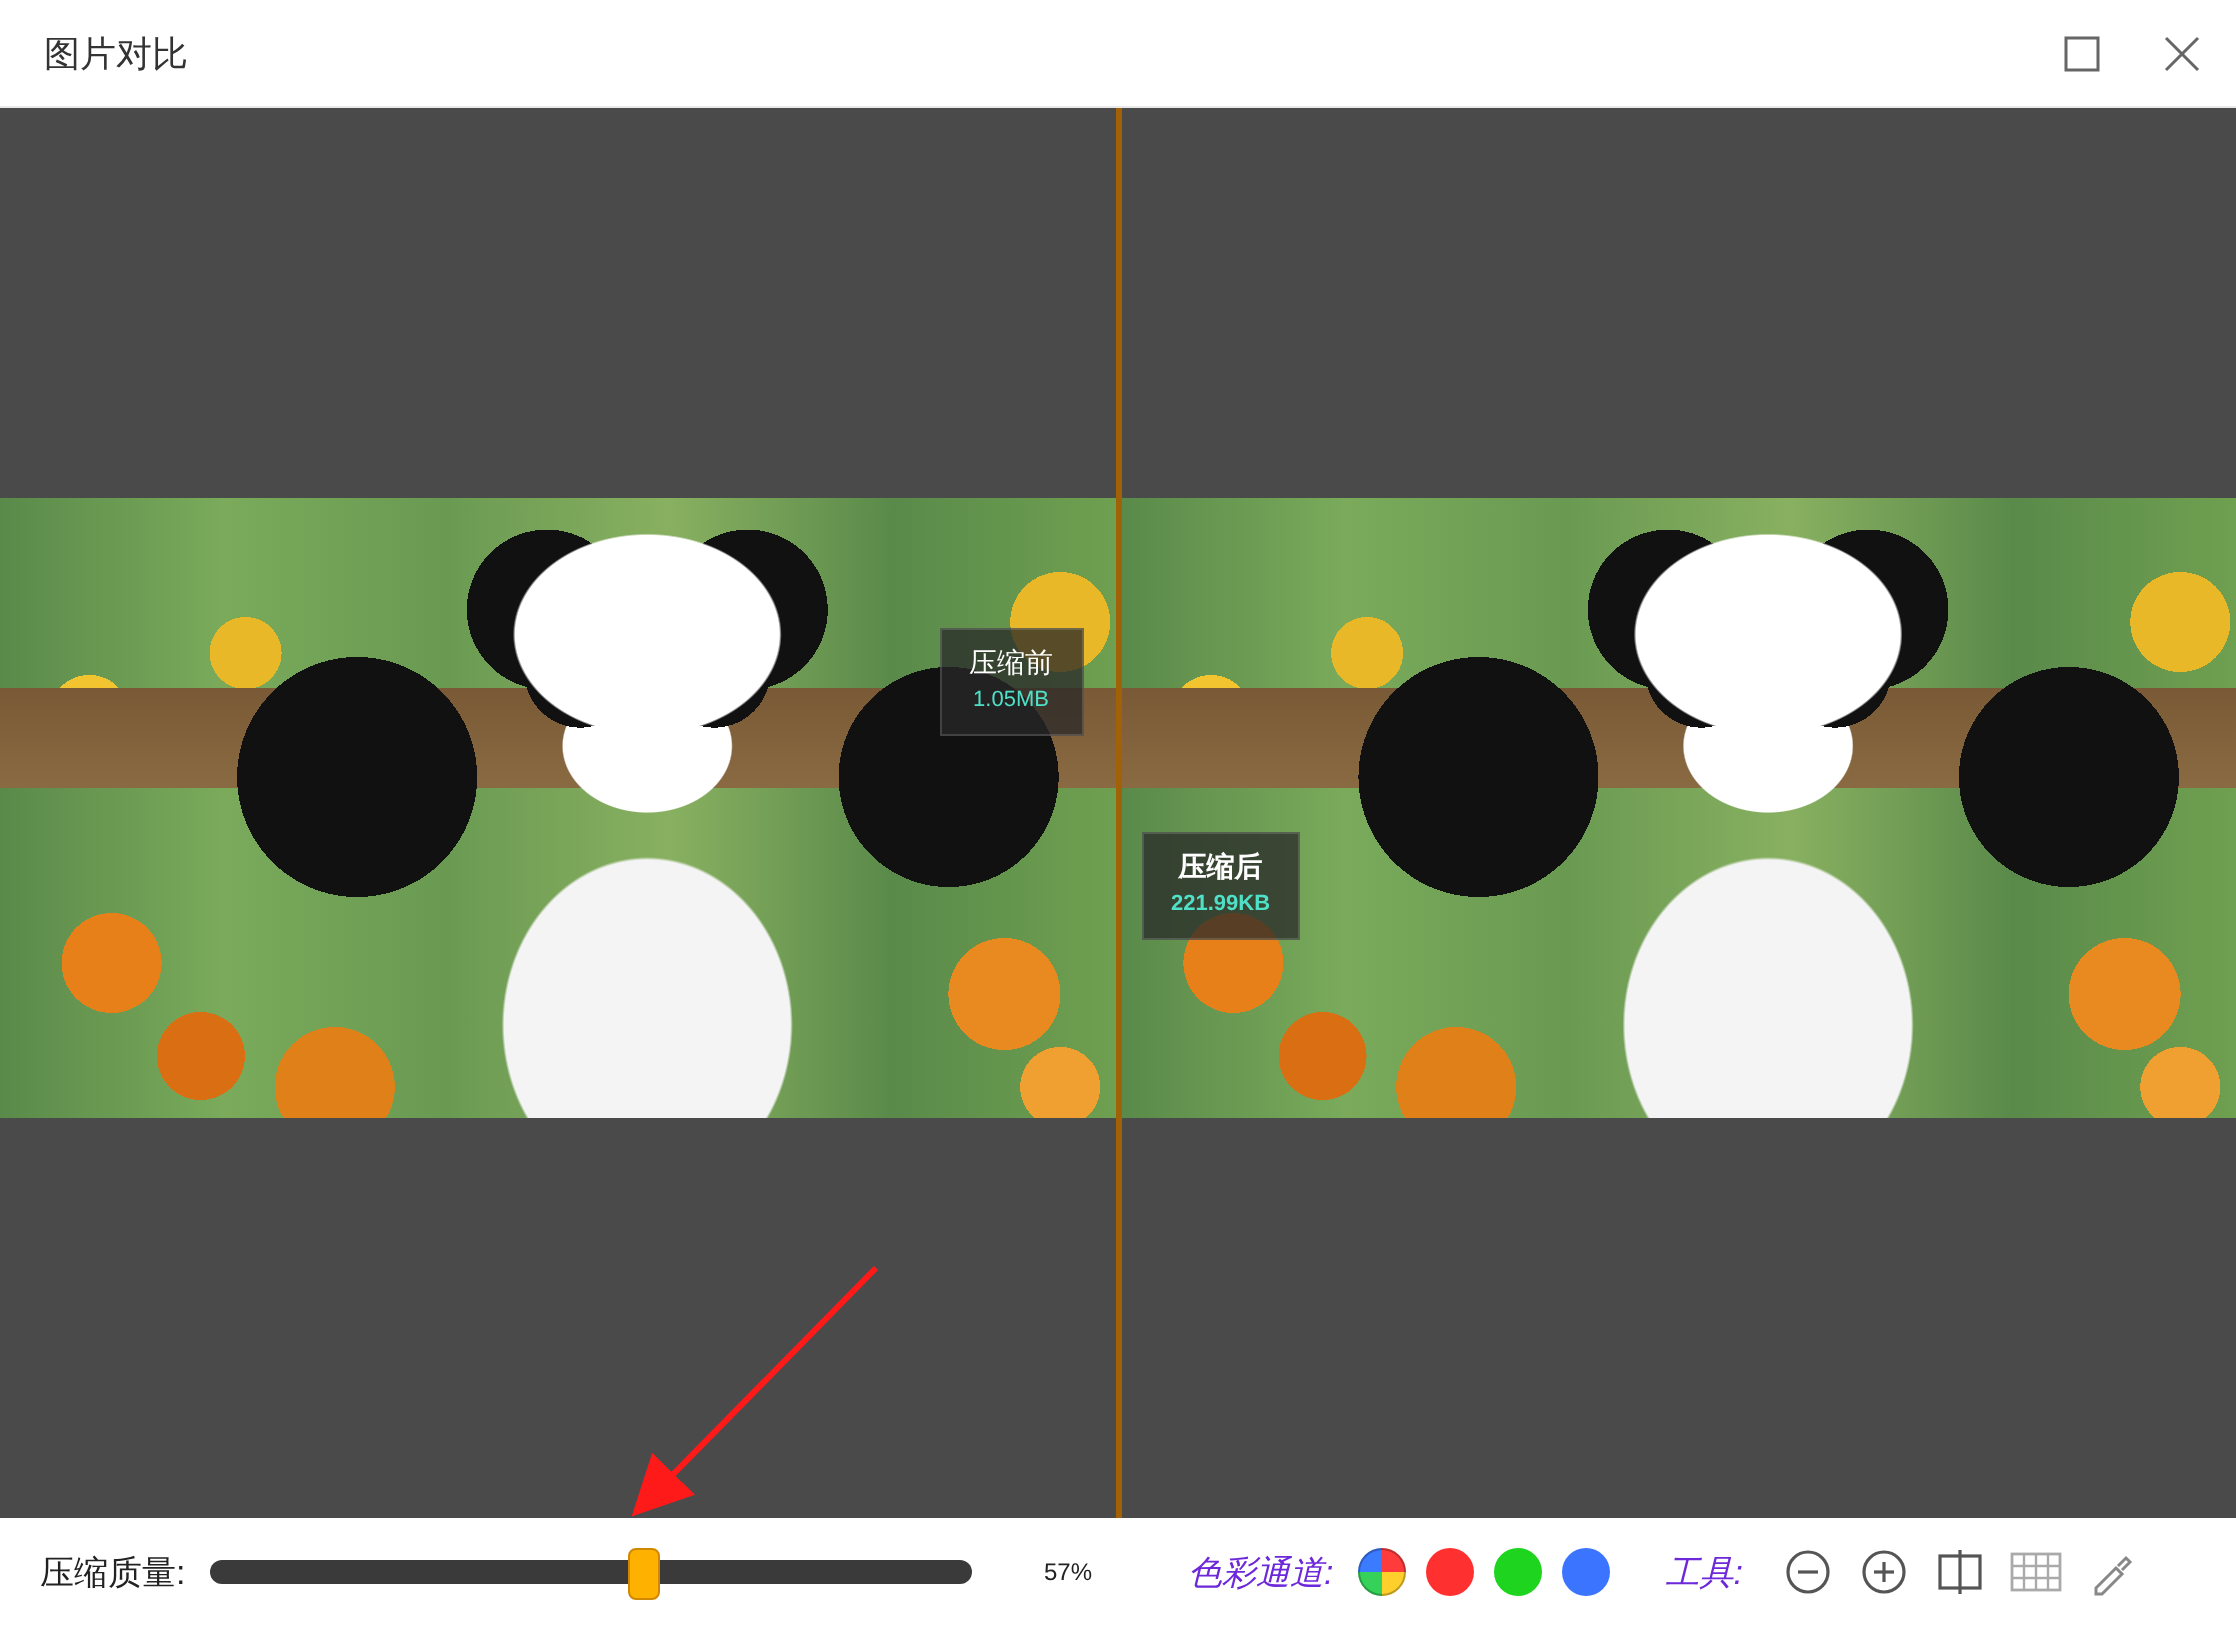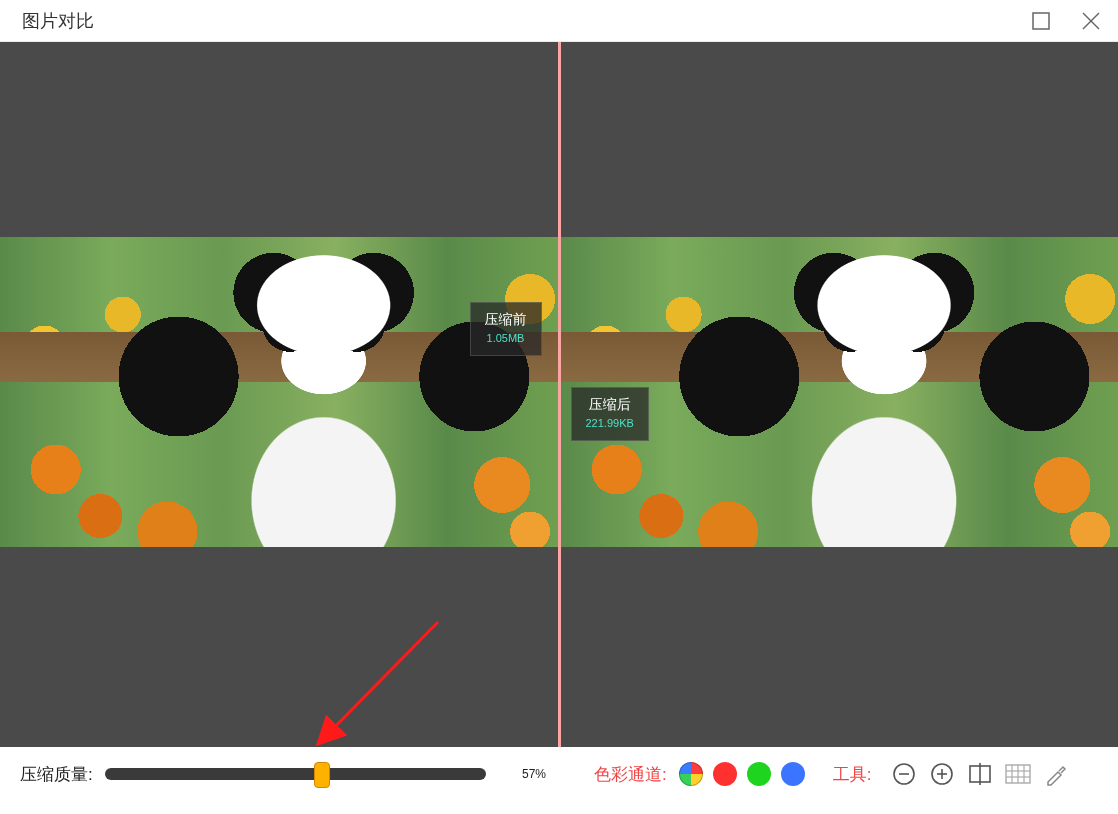--- a/index.html
+++ b/index.html
@@ -7,21 +7,21 @@
     width: 1118px;
     height: 814px;
     font-family: "Microsoft YaHei", Arial, sans-serif;
     background: #fff;
     overflow: hidden;
     position: relative;
   }
 
   
   .titlebar {
-    height: 42px;
+    height: 54px;
     background: #fff;
     border-bottom: 1px solid #e9e9e9;
     display: flex;
     align-items: center;
     justify-content: space-between;
     padding: 0 16px 0 22px;
   }
   .titlebar .title {
     font-size: 18px;
     color: #333;
@@ -49,21 +49,21 @@
     display: flex;
   }
   .pane {
     flex: 1;
     position: relative;
     display: flex;
     align-items: center;
     justify-content: center;
     overflow: hidden;
   }
-  .pane-left { border-right: 3px solid #fca5a5; }
+  .pane-left { border-right: 3px solid #a16207; }
 
   
   .photo {
     position: absolute;
     width: 100%;
     height: 310px;
     top: 195px;
     background:
       radial-gradient(ellipse 120px 90px at 58% 22%, #fff 0 55%, transparent 56%),
       radial-gradient(circle 40px at 49% 18%, #111 0 100%, transparent),
@@ -91,21 +91,21 @@
     padding: 6px 14px 8px 14px;
     background: rgba(40,40,40,0.75);
     border: 1px solid rgba(255,255,255,0.15);
     text-align: center;
     font-size: 14px;
     line-height: 1.5;
   }
   .badge .lbl { color: #ffffff; display:block; }
   .badge .val { color: #4fe0c8; display:block; font-size: 11px; }
   .badge-left { right: 16px; top: 260px; }
-  .badge-right { left: 10px; top: 345px; }
+  .badge-right { left: 10px; top: 362px; font-weight: bold; }
 
   
   .arrow-overlay {
     position: absolute;
     pointer-events: none;
     left: 0; top: 0;
     width: 100%; height: 100%;
   }
 
   
@@ -162,22 +162,23 @@
 
   .bottom-right {
     flex: 1;
     display: flex;
     align-items: center;
     padding: 0 18px 0 34px;
     gap: 10px;
   }
   .group-label {
     font-size: 17px;
-    color: #ef4444;
+    color: #6d28d9;
     margin-right: 2px;
+    font-style: italic;
   }
   .swatch {
     width: 24px; height: 24px;
     border-radius: 50%;
     cursor: pointer;
   }
   .swatch.rgb {
     background: conic-gradient(#ff3b3b 0 90deg, #ffcf2b 90deg 180deg, #36d158 180deg 270deg, #3b7bff 270deg 360deg);
     box-shadow: inset 0 0 0 1px rgba(0,0,0,0.25);
   }

